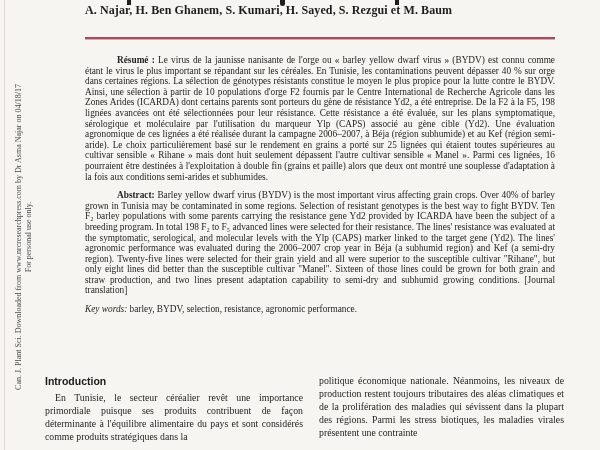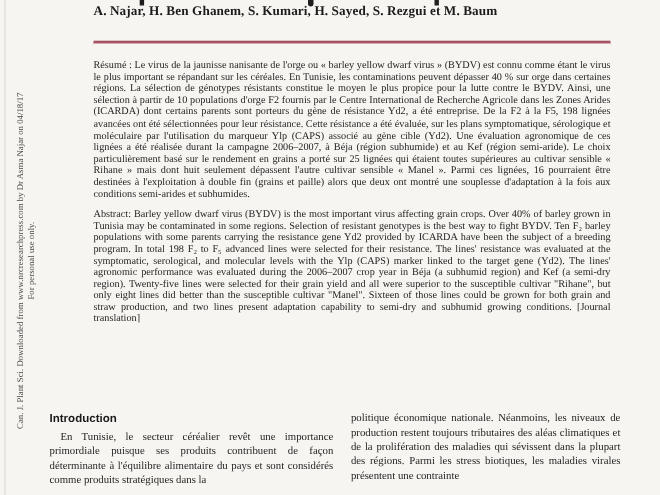--- a/index.html
+++ b/index.html
@@ -36,21 +36,21 @@
     text-align:center;
     font-size:8px;line-height:9.5px;color:#4a4a4a;
     white-space:nowrap;
   }
   .abstract-block{
     position:absolute;left:85px;top:55px;width:470px;
     font-size:9.3px;line-height:10.6px;text-align:justify;
     color:#242424;
   }
   .abstract-block p{margin:0 0 8px 0;}
-  .lbl-bold{font-weight:normal;}
+  .lbl-bold{font-weight:bold;margin-left:32px;}
   .lbl-italic{font-style:italic;}
   .keywords{margin-top:9px;}
   .intro{
     position:absolute;left:45px;top:375px;width:519px;
   }
   .intro-heading{
     font-family:"Liberation Sans", sans-serif;
     font-size:10.5px;font-weight:bold;color:#1b1b1b;
     margin:0 0 4px 0;
   }
@@ -77,20 +77,21 @@
 <div class="rule" style="background:#a04f5e;"></div>
 
 <div class="sidebar">
   <div>Can. J. Plant Sci. Downloaded from www.nrcresearchpress.com by Dr Asma Najar on 04/18/17</div>
   <div>For personal use only.</div>
 </div>
 
 <div class="abstract-block">
   <p><span class="lbl-bold">Résumé :</span><span> Le virus de la jaunisse nanisante de l'orge ou « barley yellow dwarf virus » (BYDV) est connu comme étant le virus le plus important se répandant sur les céréales. En Tunisie, les contaminations peuvent dépasser 40 % sur orge dans certaines régions. La sélection de génotypes résistants constitue le moyen le plus propice pour la lutte contre le BYDV. Ainsi, une sélection à partir de 10 populations d'orge F2 fournis par le Centre International de Recherche Agricole dans les Zones Arides (ICARDA) dont certains parents sont porteurs du gène de résistance Yd2, a été entreprise. De la F2 à la F5, 198 lignées avancées ont été sélectionnées pour leur résistance. Cette résistance a été évaluée, sur les plans symptomatique, sérologique et moléculaire par l'utilisation du marqueur Ylp (CAPS) associé au gène cible (Yd2). Une évaluation agronomique de ces lignées a été réalisée durant la campagne 2006–2007, à Béja (région subhumide) et au Kef (région semi-aride). Le choix particulièrement basé sur le rendement en grains a porté sur 25 lignées qui étaient toutes supérieures au cultivar sensible « Rihane » mais dont huit seulement dépassent l'autre cultivar sensible « Manel ». Parmi ces lignées, 16 pourraient être destinées à l'exploitation à double fin (grains et paille) alors que deux ont montré une souplesse d'adaptation à la fois aux conditions semi-arides et subhumides.</span></p>
   <p><span class="lbl-bold">Abstract:</span><span> Barley yellow dwarf virus (BYDV) is the most important virus affecting grain crops. Over 40% of barley grown in Tunisia may be contaminated in some regions. Selection of resistant genotypes is the best way to fight BYDV. Ten F₂ barley populations with some parents carrying the resistance gene Yd2 provided by ICARDA have been the subject of a breeding program. In total 198 F₂ to F₅ advanced lines were selected for their resistance. The lines' resistance was evaluated at the symptomatic, serological, and molecular levels with the Ylp (CAPS) marker linked to the target gene (Yd2). The lines' agronomic performance was evaluated during the 2006–2007 crop year in Béja (a subhumid region) and Kef (a semi-dry region). Twenty-five lines were selected for their grain yield and all were superior to the susceptible cultivar "Rihane", but only eight lines did better than the susceptible cultivar "Manel". Sixteen of those lines could be grown for both grain and straw production, and two lines present adaptation capability to semi-dry and subhumid growing conditions. [Journal translation]</span></p>
+  <p class="keywords"><span class="lbl-italic">Key words:</span><span> barley, BYDV, selection, resistance, agronomic performance.</span></p>
 </div>
 
 <div class="intro">
   <h2 class="intro-heading">Introduction</h2>
   <div class="intro-cols">
     <div class="intro-col col-left">En Tunisie, le secteur céréalier revêt une importance primordiale puisque ses produits contribuent de façon déterminante à l'équilibre alimentaire du pays et sont considérés comme produits stratégiques dans la</div>
     <div class="intro-col col-right">politique économique nationale. Néanmoins, les niveaux de production restent toujours tributaires des aléas climatiques et de la prolifération des maladies qui sévissent dans la plupart des régions. Parmi les stress biotiques, les maladies virales présentent une contrainte</div>
   </div>
 </div>
 

